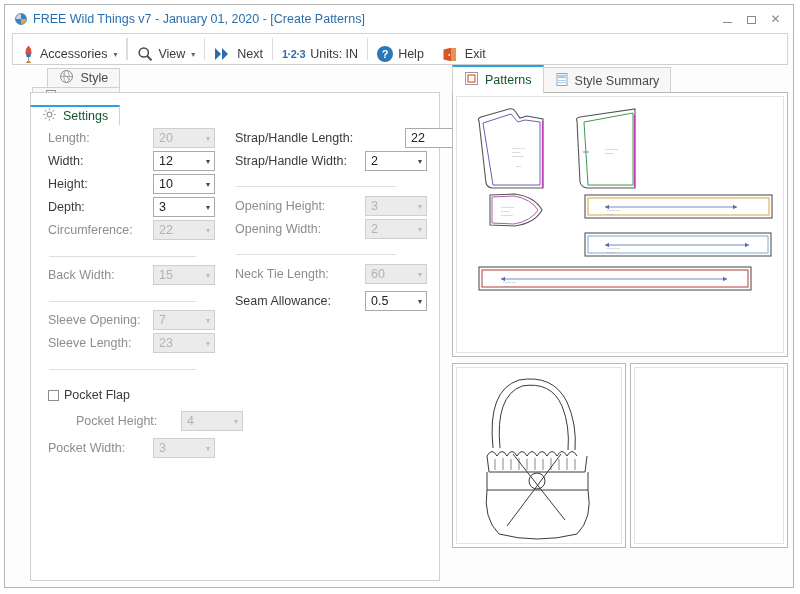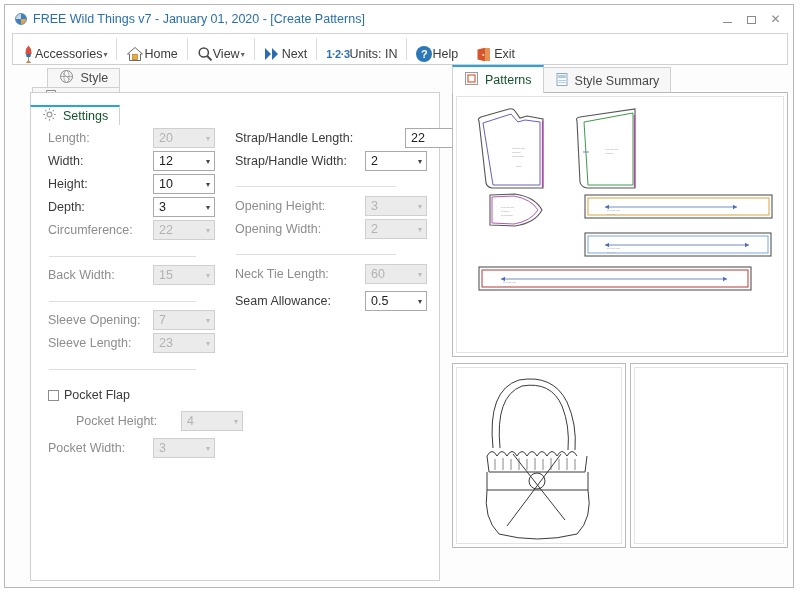--- a/index.html
+++ b/index.html
@@ -36,21 +36,21 @@
   .wbtn.max::after{content:"";position:absolute;left:1px;top:2px;width:9px;height:8px;border:1px solid #8a8a8a;box-sizing:border-box;}
   .wbtn.close{font-size:12px;line-height:11px;text-align:center;}
   
   .toolbar{
     position:absolute;left:7px;top:28px;width:776px;height:32px;
     border:1px solid #d3d3d3;border-bottom:1px solid #cfcfcf;
     background:#ffffff;box-sizing:border-box;
     display:flex;align-items:center;
   }
   .tb-item{
-    display:flex;align-items:center;
+    display:flex;align-items:center;gap:5px;
     padding:0 9px;height:30px;cursor:default;
     font-size:12.5px;color:#3b3b3b;white-space:nowrap;margin-top:10px;
   }
   .tb-sep{width:1px;height:22px;background:#dcdcdc;}
   .caret{font-size:8px;color:#666;margin-left:1px;}
   
   .ic{flex:0 0 auto;position:relative;}
   .ic-dressform{width:13px;height:20px;}
   .ic-home{width:18px;height:16px;}
   .ic-search{width:16px;height:16px;}
@@ -132,29 +132,20 @@
           <rect x="6" y="13" width="1" height="4" fill="#8a8a8a"></rect>
           <path d="M3.8 19 L9.2 19 L7.6 17 L5.4 17 Z" fill="#c8893f"></path>
         </svg>
       </span>
       <span>Accessories</span>
       <span class="caret">▾</span>
     </div>
 
     <div class="tb-sep"></div>
 
-    <div class="tb-item">
-      <span class="ic ic-home">
-        <svg width="18" height="16" viewBox="0 0 18 16">
-          <path d="M9 1.5 L16.5 8 L14.5 8 L14.5 14.5 L3.5 14.5 L3.5 8 L1.5 8 Z" fill="#ffffff" stroke="#6b6b6b" stroke-width="1"></path>
-          <rect x="6.5" y="8.5" width="5" height="5" fill="#f0a93c" stroke="#b07e2a" stroke-width=".7"></rect>
-        </svg>
-      </span>
-      <span>Home</span>
-    </div>
 
     <div class="tb-sep"></div>
 
     <div class="tb-item">
       <span class="ic ic-search">
         <svg width="16" height="16" viewBox="0 0 16 16">
           <circle cx="6.8" cy="6.5" r="4.6" fill="none" stroke="#4a4a4a" stroke-width="1.5"></circle>
           <line x1="10.2" y1="10" x2="14.5" y2="14.4" stroke="#4a4a4a" stroke-width="2"></line>
         </svg>
       </span>

